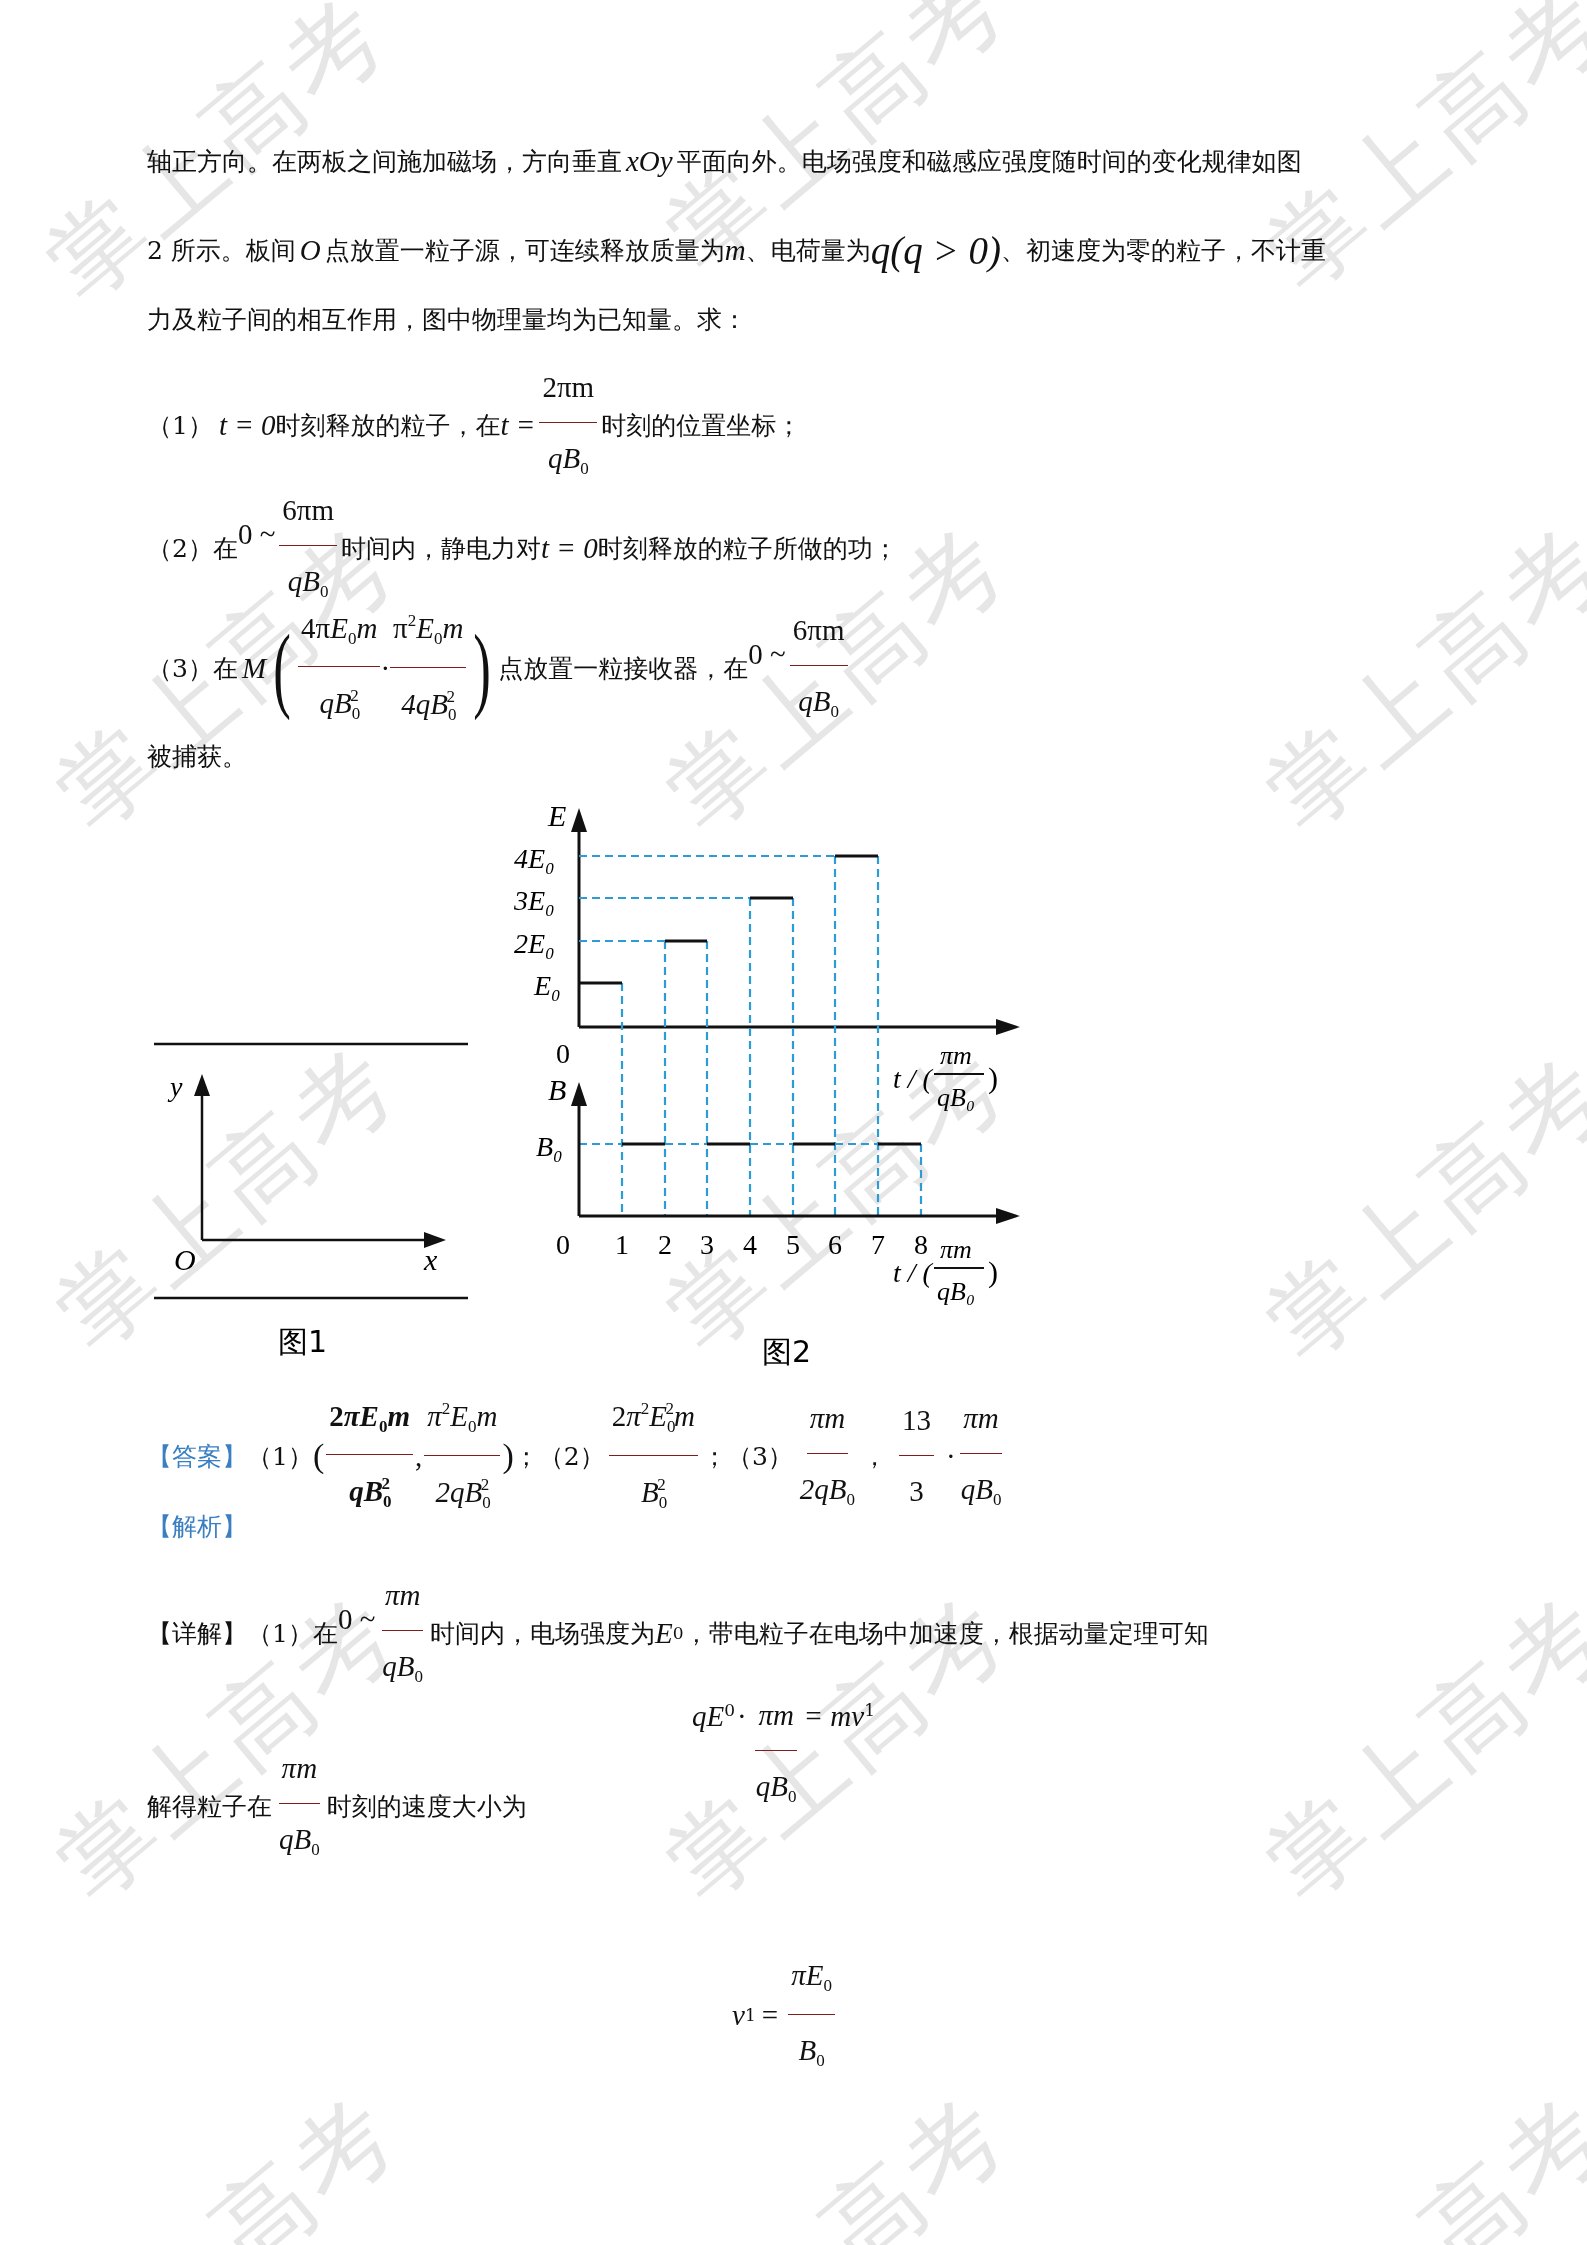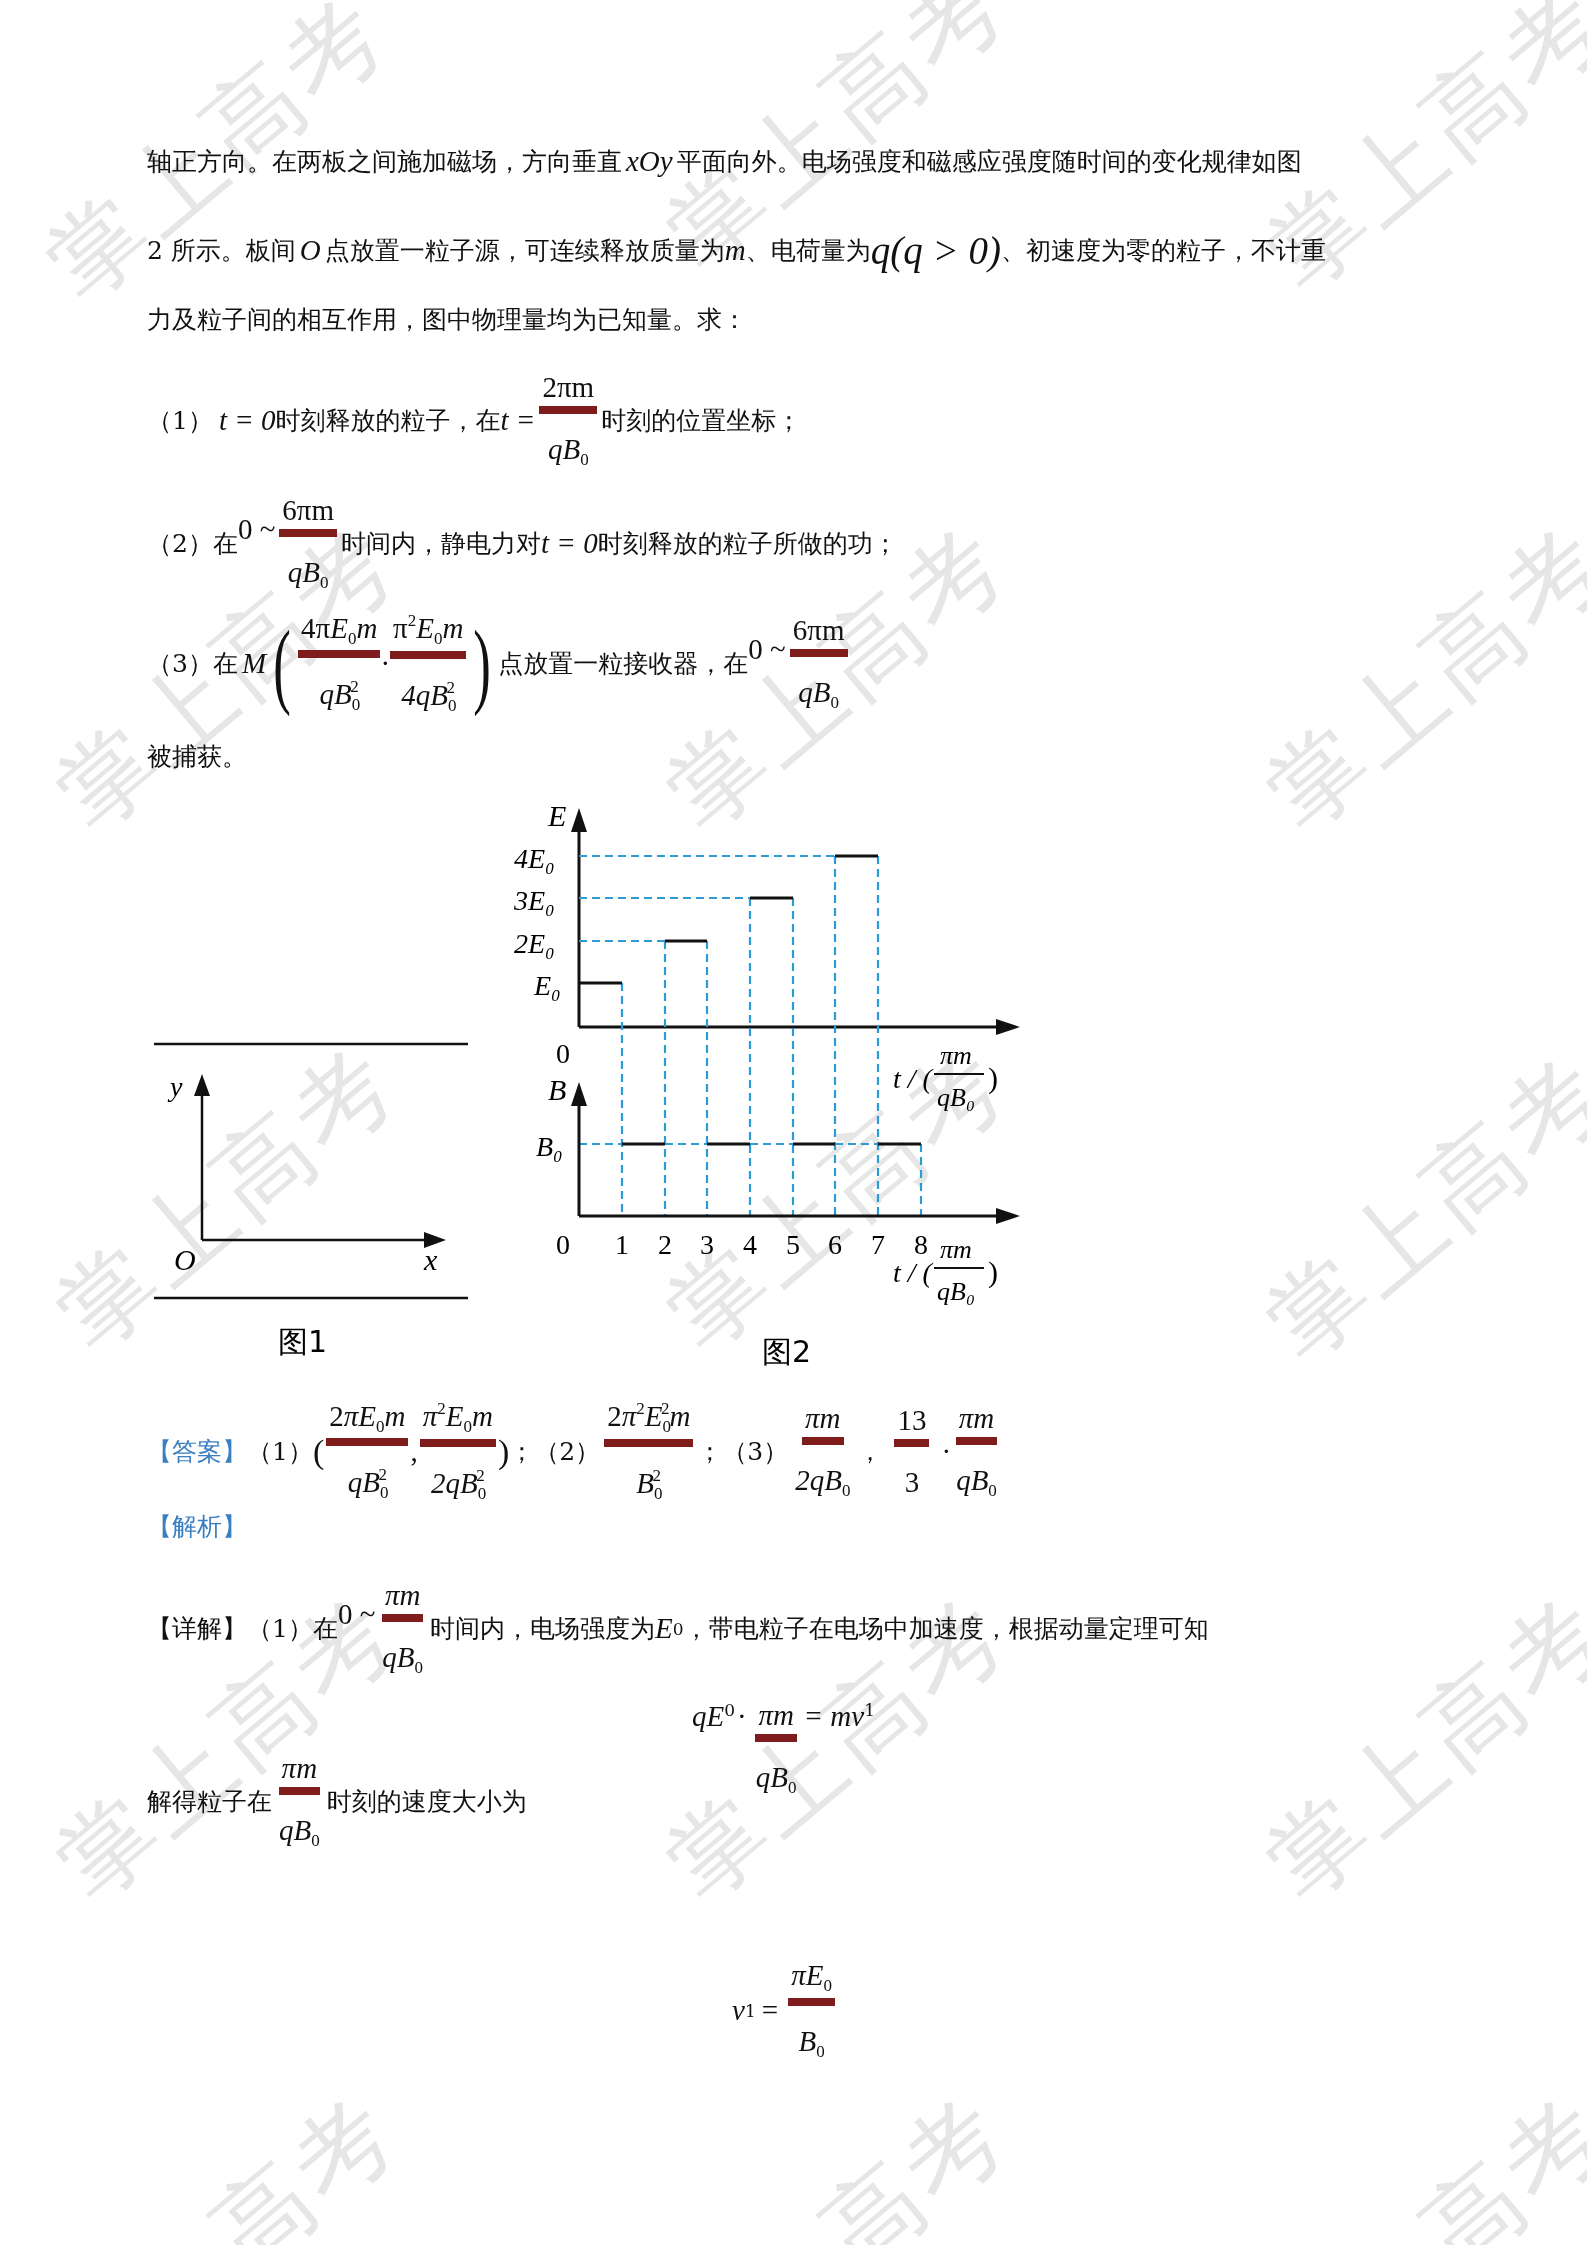--- a/index.html
+++ b/index.html
@@ -5,21 +5,21 @@
   html, body { margin: 0; padding: 0; }
   body { width: 1587px; height: 2245px; position: relative; background: #ffffff; overflow: hidden;
          font-family: "DejaVu Serif", "Liberation Serif", serif; color: #111; }
   .wm { position: absolute; font-family: "DejaVu Sans", sans-serif; font-size: 96px; color: #e6e6e6;
         transform: rotate(-40deg); transform-origin: left top; white-space: nowrap; letter-spacing: 6px; z-index: 0; pointer-events: none; }
   .line { position: absolute; left: 147px; font-size: 25px; white-space: nowrap; z-index: 1; display: flex; align-items: center; }
   .m { font-family: "Liberation Serif", serif; font-style: italic; font-size: 29px; }
   .r { font-family: "Liberation Serif", serif; font-style: normal; font-size: 29px; }
   .frac { display: inline-flex; flex-direction: column; align-items: center; vertical-align: middle; margin: 0 4px;
           font-family: "Liberation Serif", serif; font-size: 29px; }
-  .frac .num { padding: 0 3px 2px; border-bottom: 8px solid #7f1d1d; line-height: 1.1; white-space: nowrap; }
+  .frac .num { padding: 0 3px 18px; border-bottom: 1px solid #7f1d1d; line-height: 1.1; white-space: nowrap; }
   .frac .den { padding: 20px 3px 0; line-height: 1.1; white-space: nowrap; }
   .sub { font-size: 17px; vertical-align: -6px; font-style: normal; }
   .sup { font-size: 17px; vertical-align: 12px; font-style: normal; }
   .bigparen { font-family: "Liberation Serif", serif; font-size: 96px; font-weight: 100; line-height: 1; transform: scaleX(0.55); display: inline-block; }
   .tag { color: #3a7fc1; }
   .center { position: absolute; left: 0; width: 1587px; display: flex; justify-content: center; z-index: 1; }
   svg text { font-family: "Liberation Serif", serif; }
 </style>
 </head>
 <body>
@@ -194,21 +194,21 @@
     <text x="937" y="1300" font-size="26" font-style="italic">qB₀</text>
     <text x="988" y="1282" font-size="30">)</text>
   </g>
   <text x="762" y="1362" font-size="30" style="font-family:'DejaVu Sans',sans-serif;">图2</text>
 </svg>
 
 <div class="line" style="top:1400px;">
   <span class="tag">【答案】</span>
   <span>（1）</span>
   <span class="r" style="font-size:34px;">(</span>
-  <span class="frac" style="margin:0 2px;">
+  <span class="frac" style="margin:0 2px;font-weight:bold;">
     <span class="num"><span class="r">2</span><span class="m">π</span><span class="m">E</span><span class="sub">0</span><span class="m">m</span></span>
     <span class="den"><span class="m">qB</span><span class="sub" style="margin-right:-10px;">0</span><span class="sup">2</span></span>
   </span>
   <span class="r">,</span>
   <span class="frac" style="margin:0 2px;">
     <span class="num"><span class="m">π</span><span class="sup">2</span><span class="m">E</span><span class="sub">0</span><span class="m">m</span></span>
     <span class="den"><span class="m">2qB</span><span class="sub" style="margin-right:-10px;">0</span><span class="sup">2</span></span>
   </span>
   <span class="r" style="font-size:34px;">)</span>
   <span>；（2）</span>

